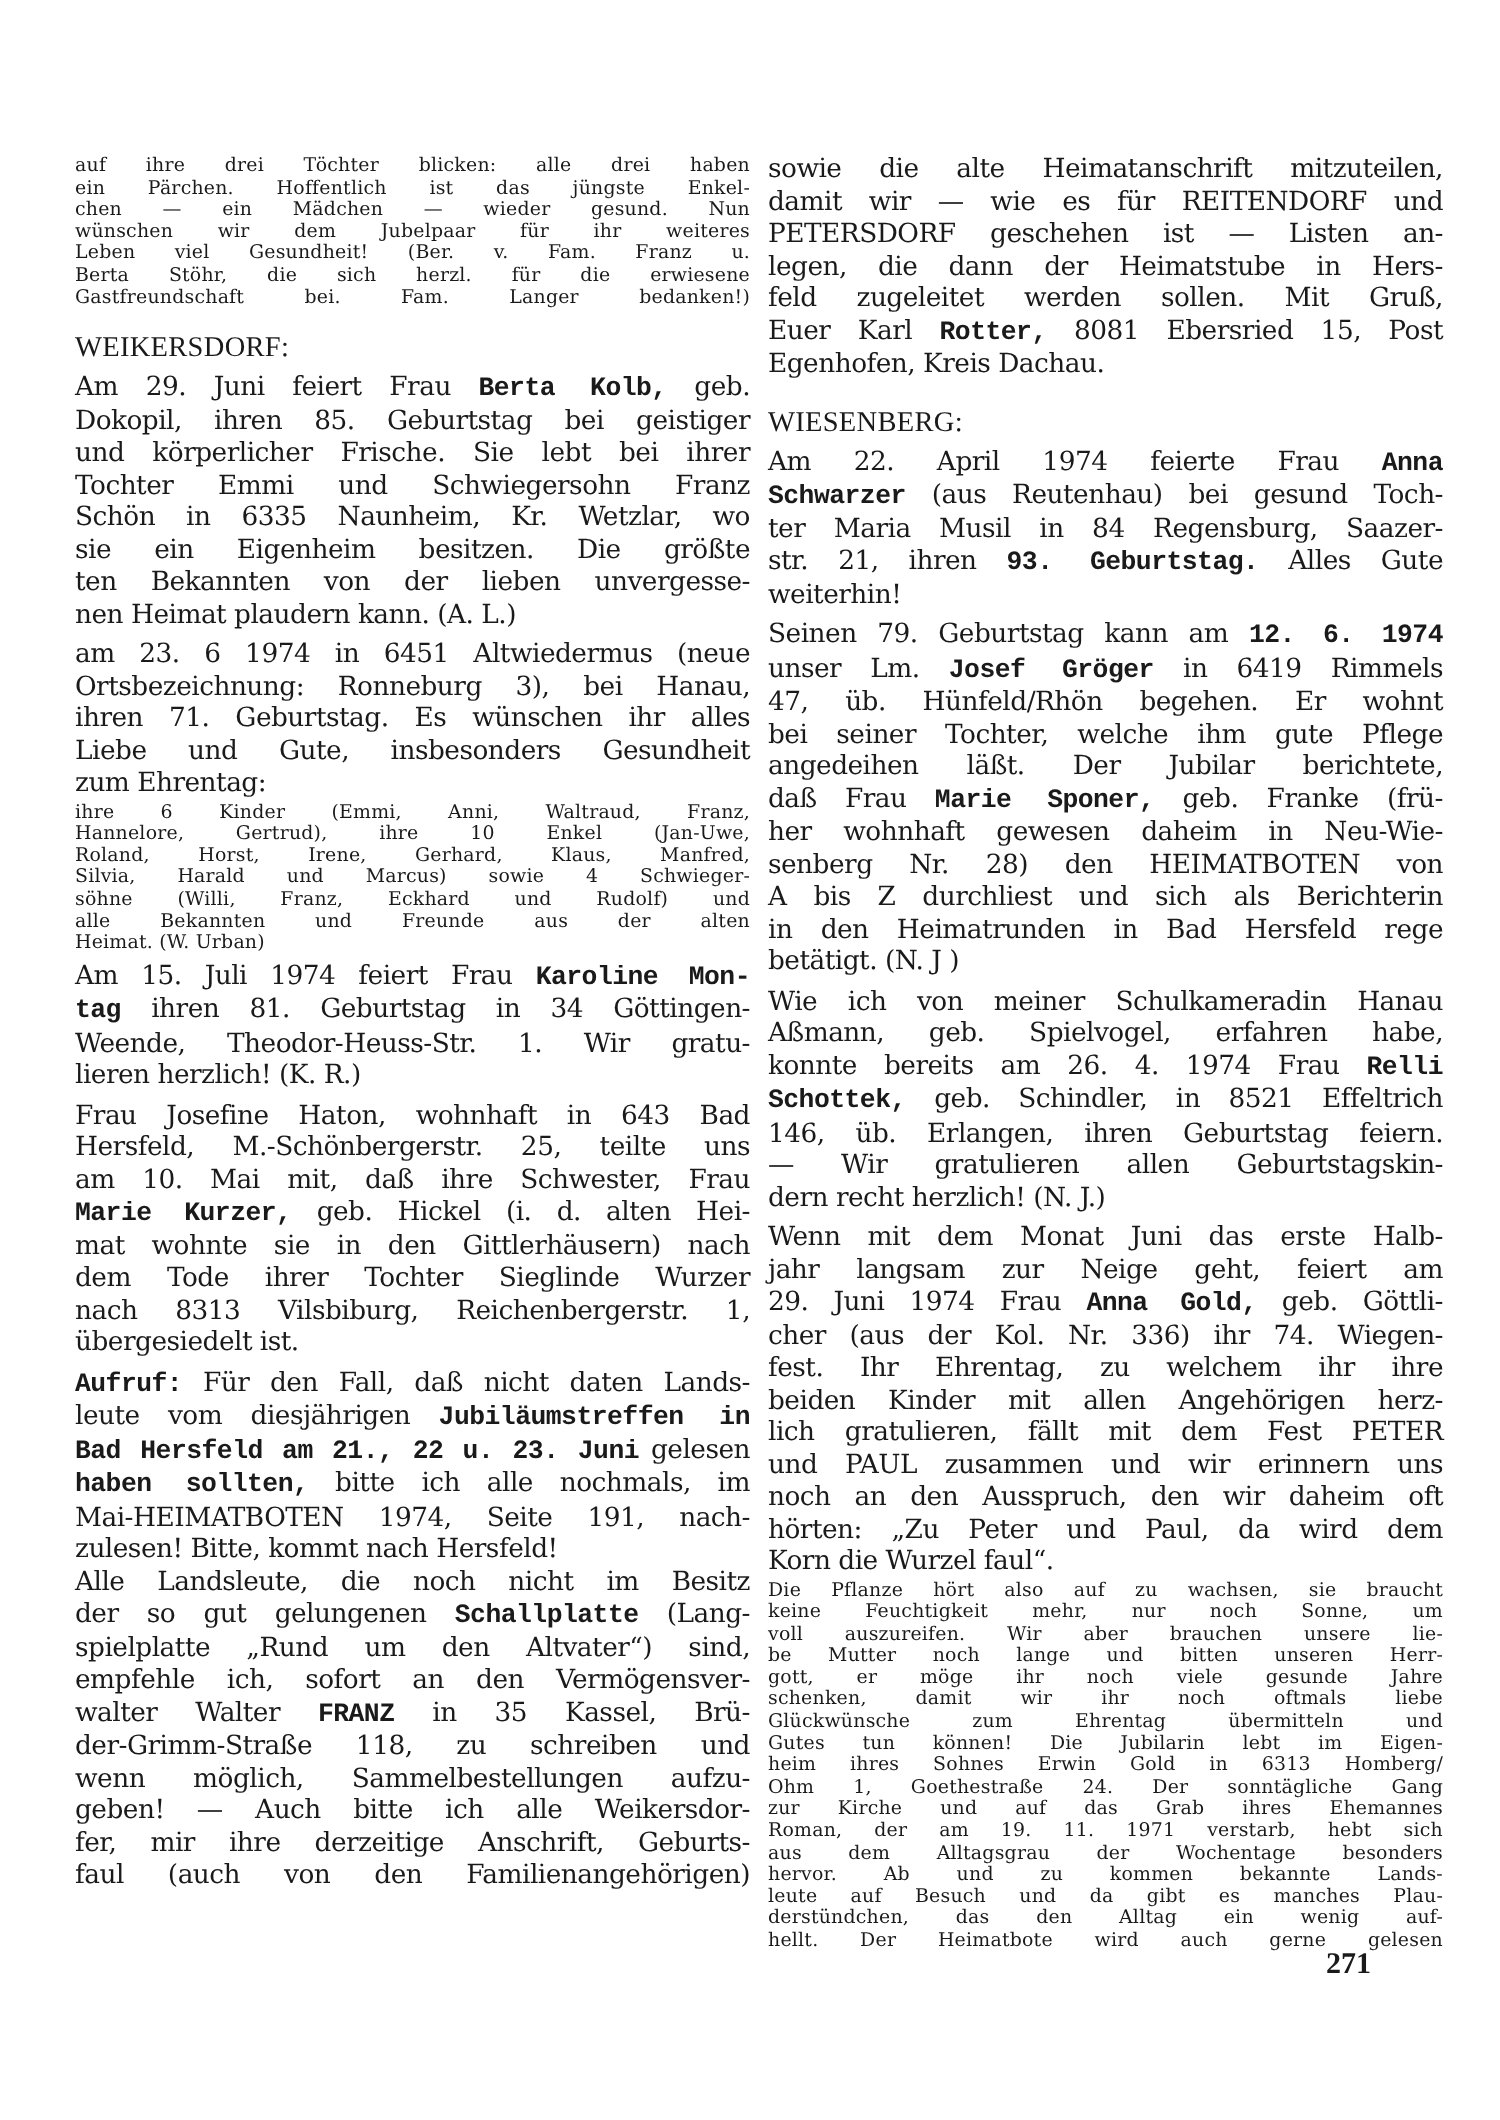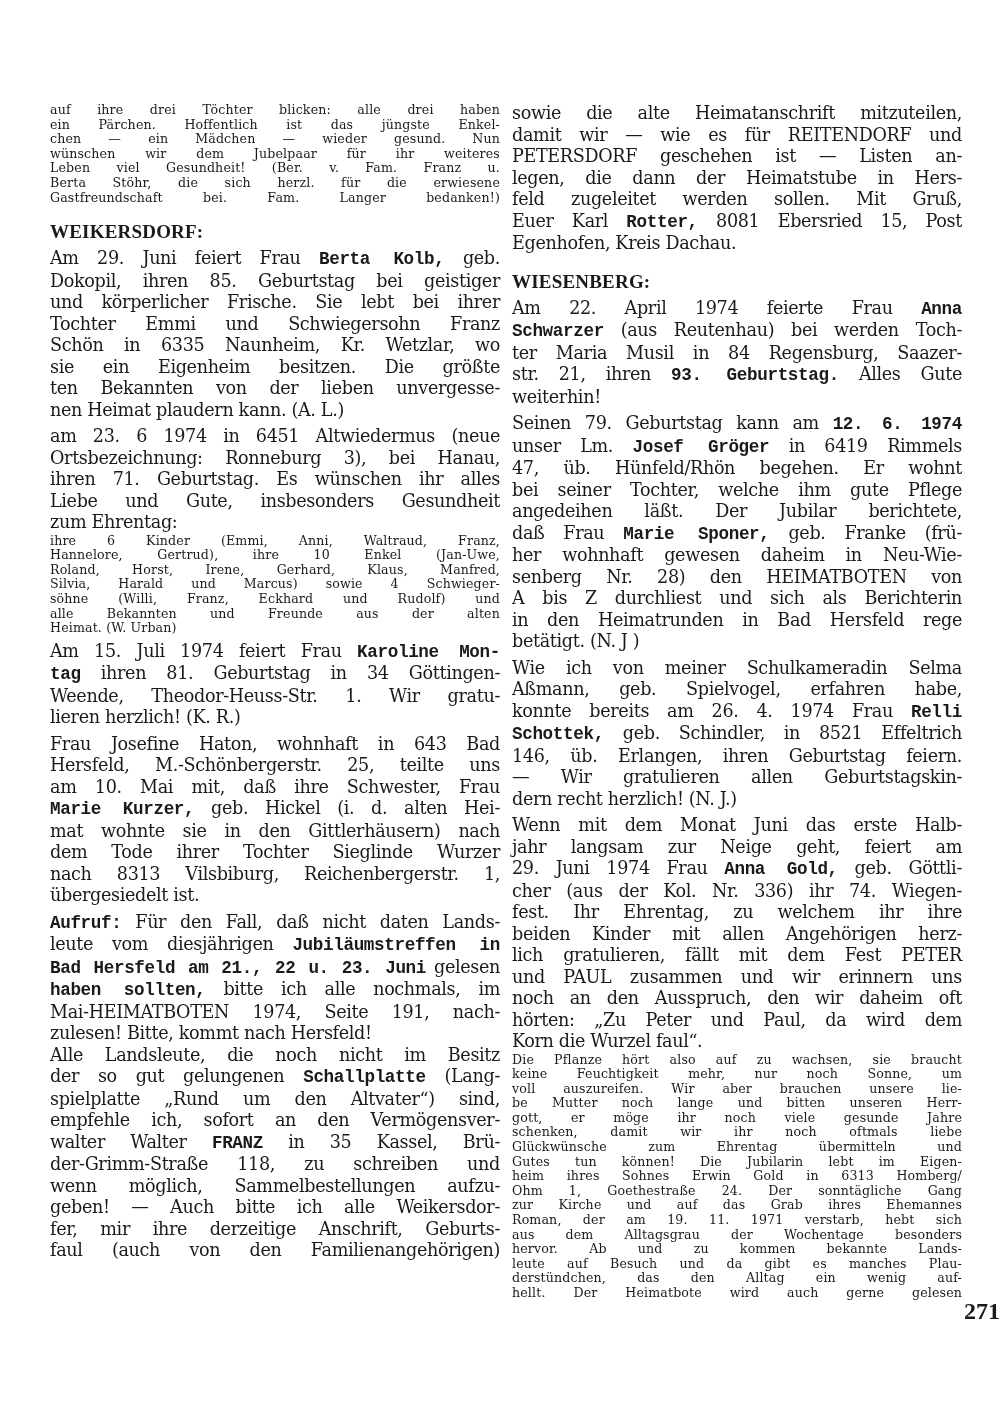--- a/index.html
+++ b/index.html
@@ -6,26 +6,26 @@
   body { width:1000px; height:1413px; position:relative; overflow:hidden; color:#1a1a1a;
          font-family:"DejaVu Serif", "Liberation Serif", serif; }
   .col { position:absolute; top:103px; width:450px; }
   .col-left { left:50px; }
   .col-right { left:512px; }
   .block { margin:0; }
   .line { display:block; white-space:nowrap; text-align:justify; text-align-last:justify; overflow:visible; }
   .line.last { text-align-last:left; }
   .big .line { font-size:17.6px; line-height:21.5px; letter-spacing:-0.35px; }
   .small .line { font-size:12.6px; line-height:14.6px; letter-spacing:0.15px; font-family:"DejaVu Serif", serif; }
-  .heading { font-family:"Liberation Serif", serif; font-weight:bold; font-size:19px; letter-spacing:0.2px; margin:0; line-height:22px; }
+  .heading { font-family:"Liberation Serif", serif; font-weight:normal; font-size:19px; letter-spacing:0.2px; margin:0; line-height:22px; }
   .gap-s { height:5px; }
   .gap-m { height:16px; }
   b { font-weight:bold;font-family:Liberation Mono, monospace; }
-  .pagenum { position:absolute; left:964px; top:1298px; font-family:"Liberation Serif", serif;
-             font-weight:bold; font-size:24px; }
+  .pagenum { position:absolute; left:884px; top:1298px; font-family:"Liberation Serif", serif;
+             font-weight:bold; font-size:20px; }
 </style>
 </head>
 <body>
 
 <div class="col col-left">
   <div class="block small">
       <span class="line">auf ihre drei Töchter blicken: alle drei haben</span>
       <span class="line">ein Pärchen. Hoffentlich ist das jüngste Enkel-</span>
       <span class="line">chen — ein Mädchen — wieder gesund. Nun</span>
       <span class="line">wünschen wir dem Jubelpaar für ihr weiteres</span>
@@ -112,42 +112,42 @@
       <span class="line"><span>legen, die dann der Heimatstube in Hers-</span></span>
       <span class="line"><span>feld zugeleitet werden sollen. Mit Gruß,</span></span>
       <span class="line"><span>Euer Karl </span><b>Rotter,</b><span> 8081 Ebersried 15, Post</span></span>
       <span class="line last"><span>Egenhofen, Kreis Dachau.</span></span>
     </div>
   <div class="gap-m"></div>
   <h2 class="heading">WIESENBERG:</h2>
   <div class="gap-s"></div>
   <div class="block big">
       <span class="line"><span>Am 22. April 1974 feierte Frau </span><b>Anna</b></span>
-      <span class="line"><b>Schwarzer</b><span> (aus Reutenhau) bei werden Toch-</span></span>
+      <span class="line"><b>Schwarzer</b><span> (aus Reutenhau) bei gesund Toch-</span></span>
       <span class="line"><span>ter Maria Musil in 84 Regensburg, Saazer-</span></span>
       <span class="line"><span>str. 21, ihren </span><b>93. Geburtstag.</b><span> Alles Gute</span></span>
       <span class="line last"><span>weiterhin!</span></span>
     </div>
   <div class="gap-s"></div>
   <div class="block big">
       <span class="line"><span>Seinen 79. Geburtstag kann am </span><b>12. 6. 1974</b></span>
       <span class="line"><span>unser Lm. </span><b>Josef Gröger</b><span> in 6419 Rimmels</span></span>
       <span class="line"><span>47, üb. Hünfeld/Rhön begehen. Er wohnt</span></span>
       <span class="line"><span>bei seiner Tochter, welche ihm gute Pflege</span></span>
       <span class="line"><span>angedeihen läßt. Der Jubilar berichtete,</span></span>
       <span class="line"><span>daß Frau </span><b>Marie Sponer,</b><span> geb. Franke (frü-</span></span>
       <span class="line"><span>her wohnhaft gewesen daheim in Neu-Wie-</span></span>
       <span class="line"><span>senberg Nr. 28) den HEIMATBOTEN von</span></span>
       <span class="line"><span>A bis Z durchliest und sich als Berichterin</span></span>
       <span class="line"><span>in den Heimatrunden in Bad Hersfeld rege</span></span>
       <span class="line last"><span>betätigt. (N. J )</span></span>
     </div>
   <div class="gap-s"></div>
   <div class="block big">
-      <span class="line"><span>Wie ich von meiner Schulkameradin Selma</span></span>
+      <span class="line"><span>Wie ich von meiner Schulkameradin Hanau</span></span>
       <span class="line"><span>Aßmann, geb. Spielvogel, erfahren habe,</span></span>
       <span class="line"><span>konnte bereits am 26. 4. 1974 Frau </span><b>Relli</b></span>
       <span class="line"><b>Schottek,</b><span> geb. Schindler, in 8521 Effeltrich</span></span>
       <span class="line"><span>146, üb. Erlangen, ihren Geburtstag feiern.</span></span>
       <span class="line"><span>— Wir gratulieren allen Geburtstagskin-</span></span>
       <span class="line last"><span>dern recht herzlich! (N. J.)</span></span>
     </div>
   <div class="gap-s"></div>
   <div class="block big">
       <span class="line"><span>Wenn mit dem Monat Juni das erste Halb-</span></span>

